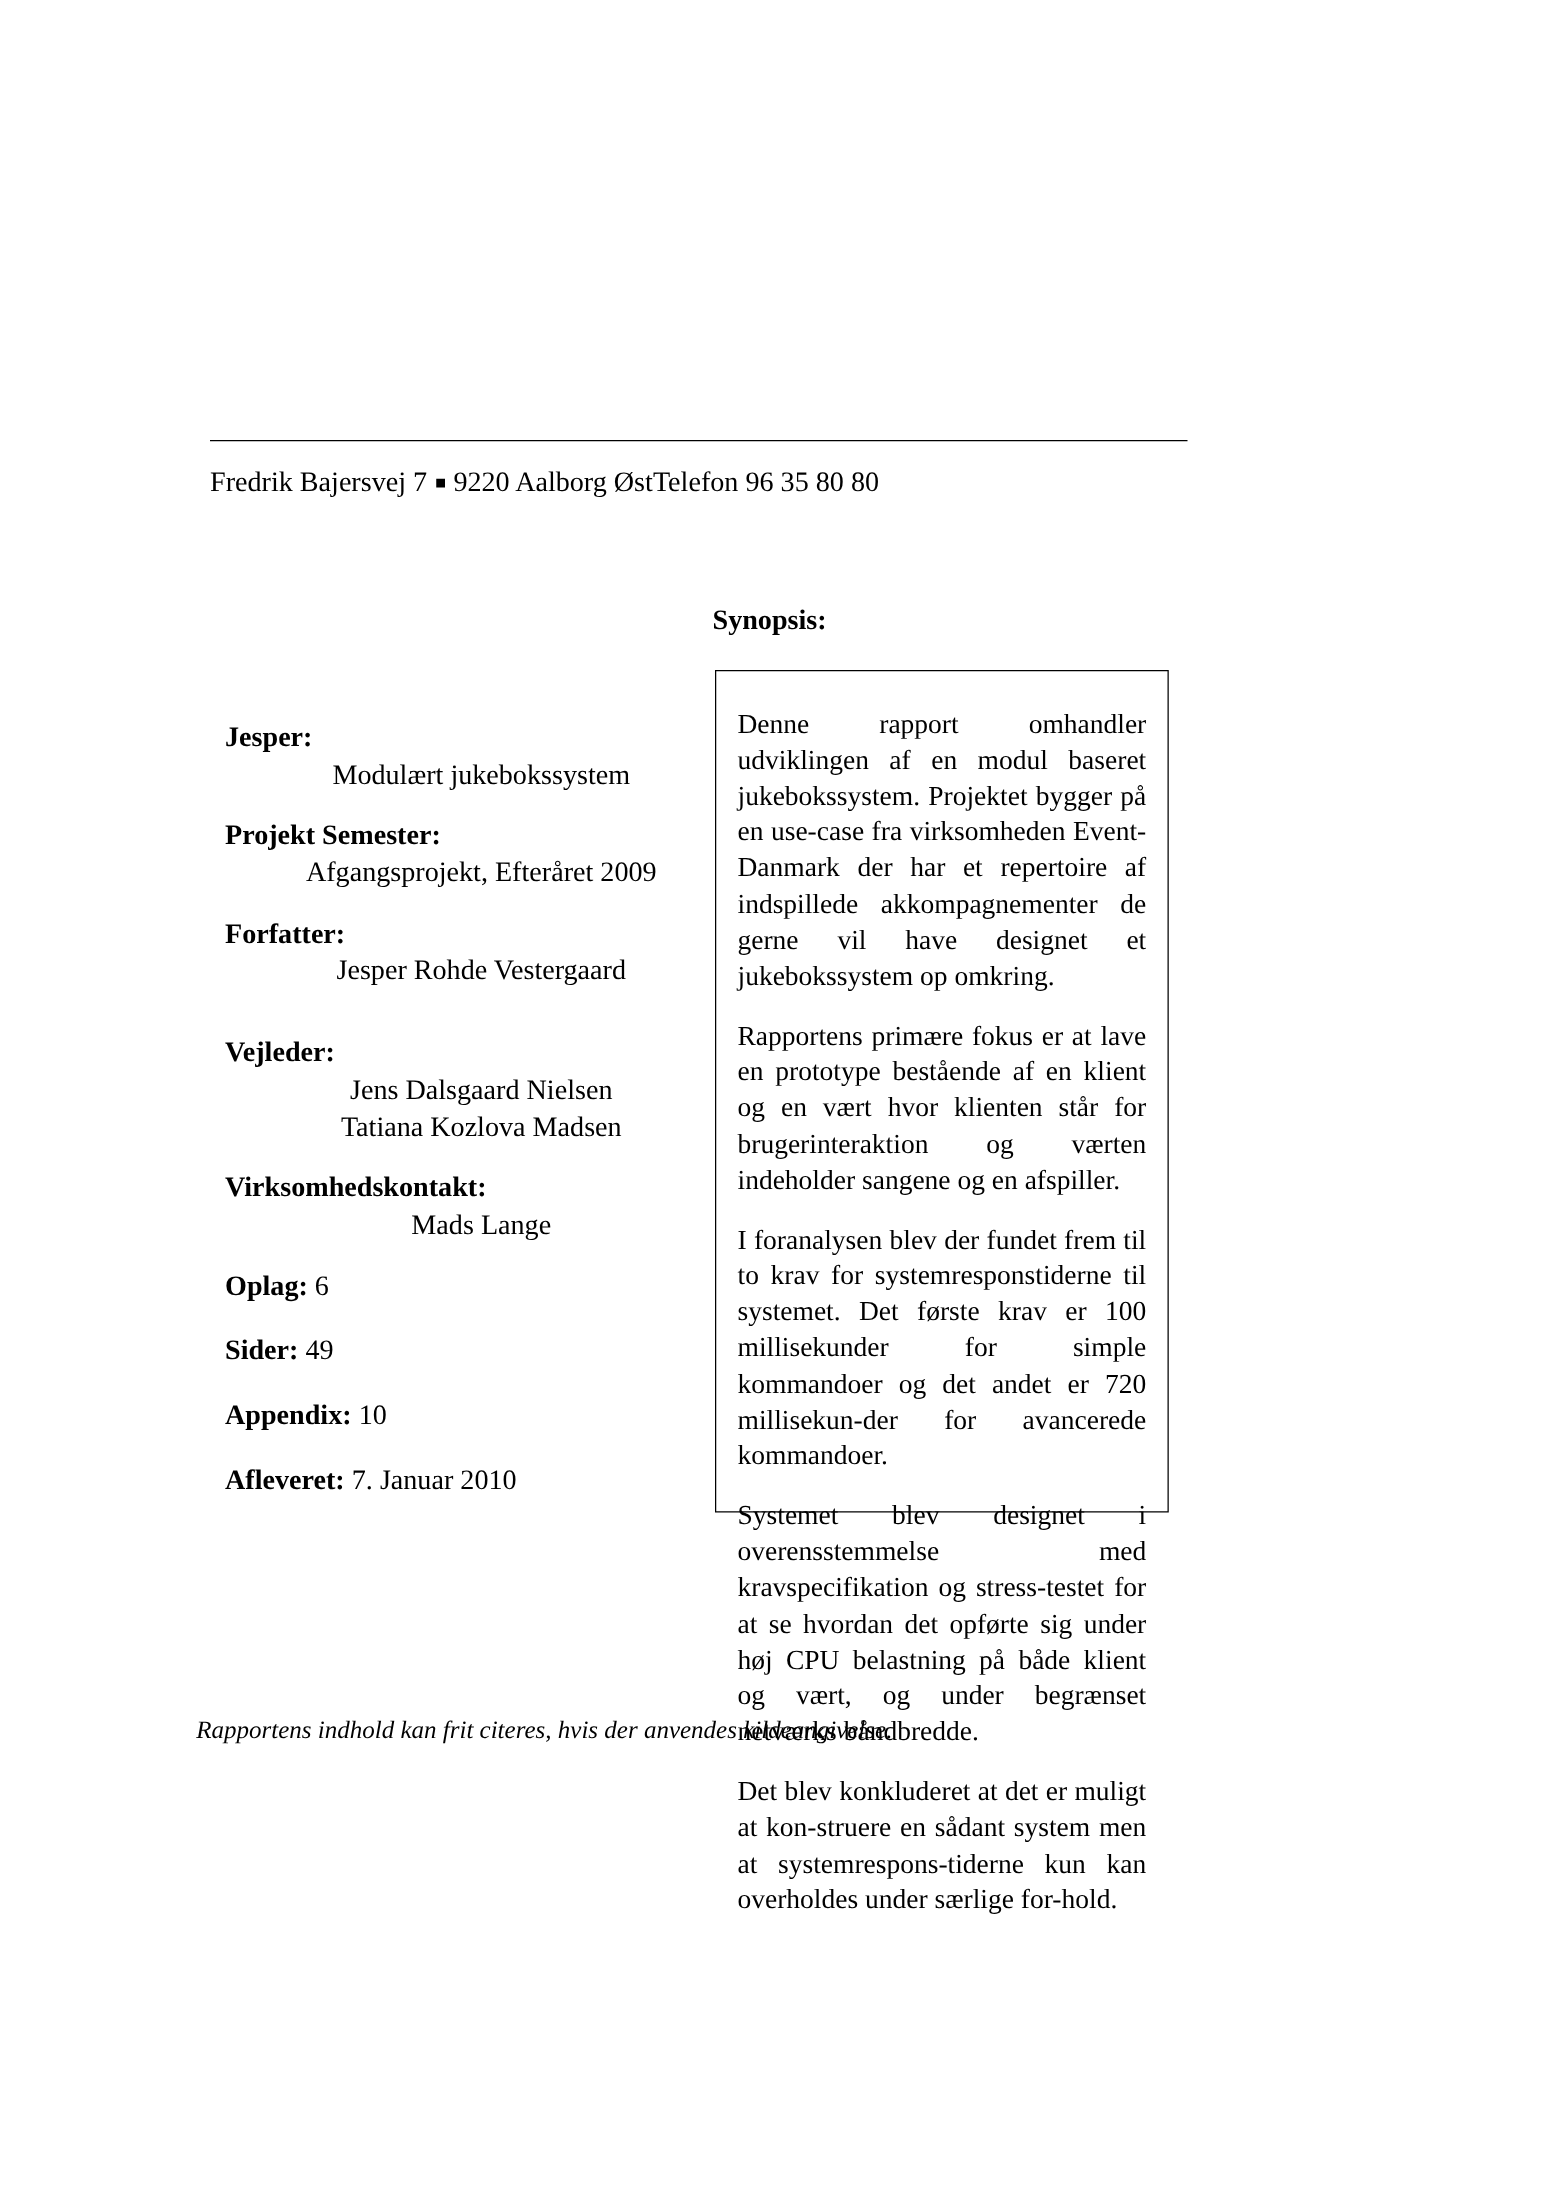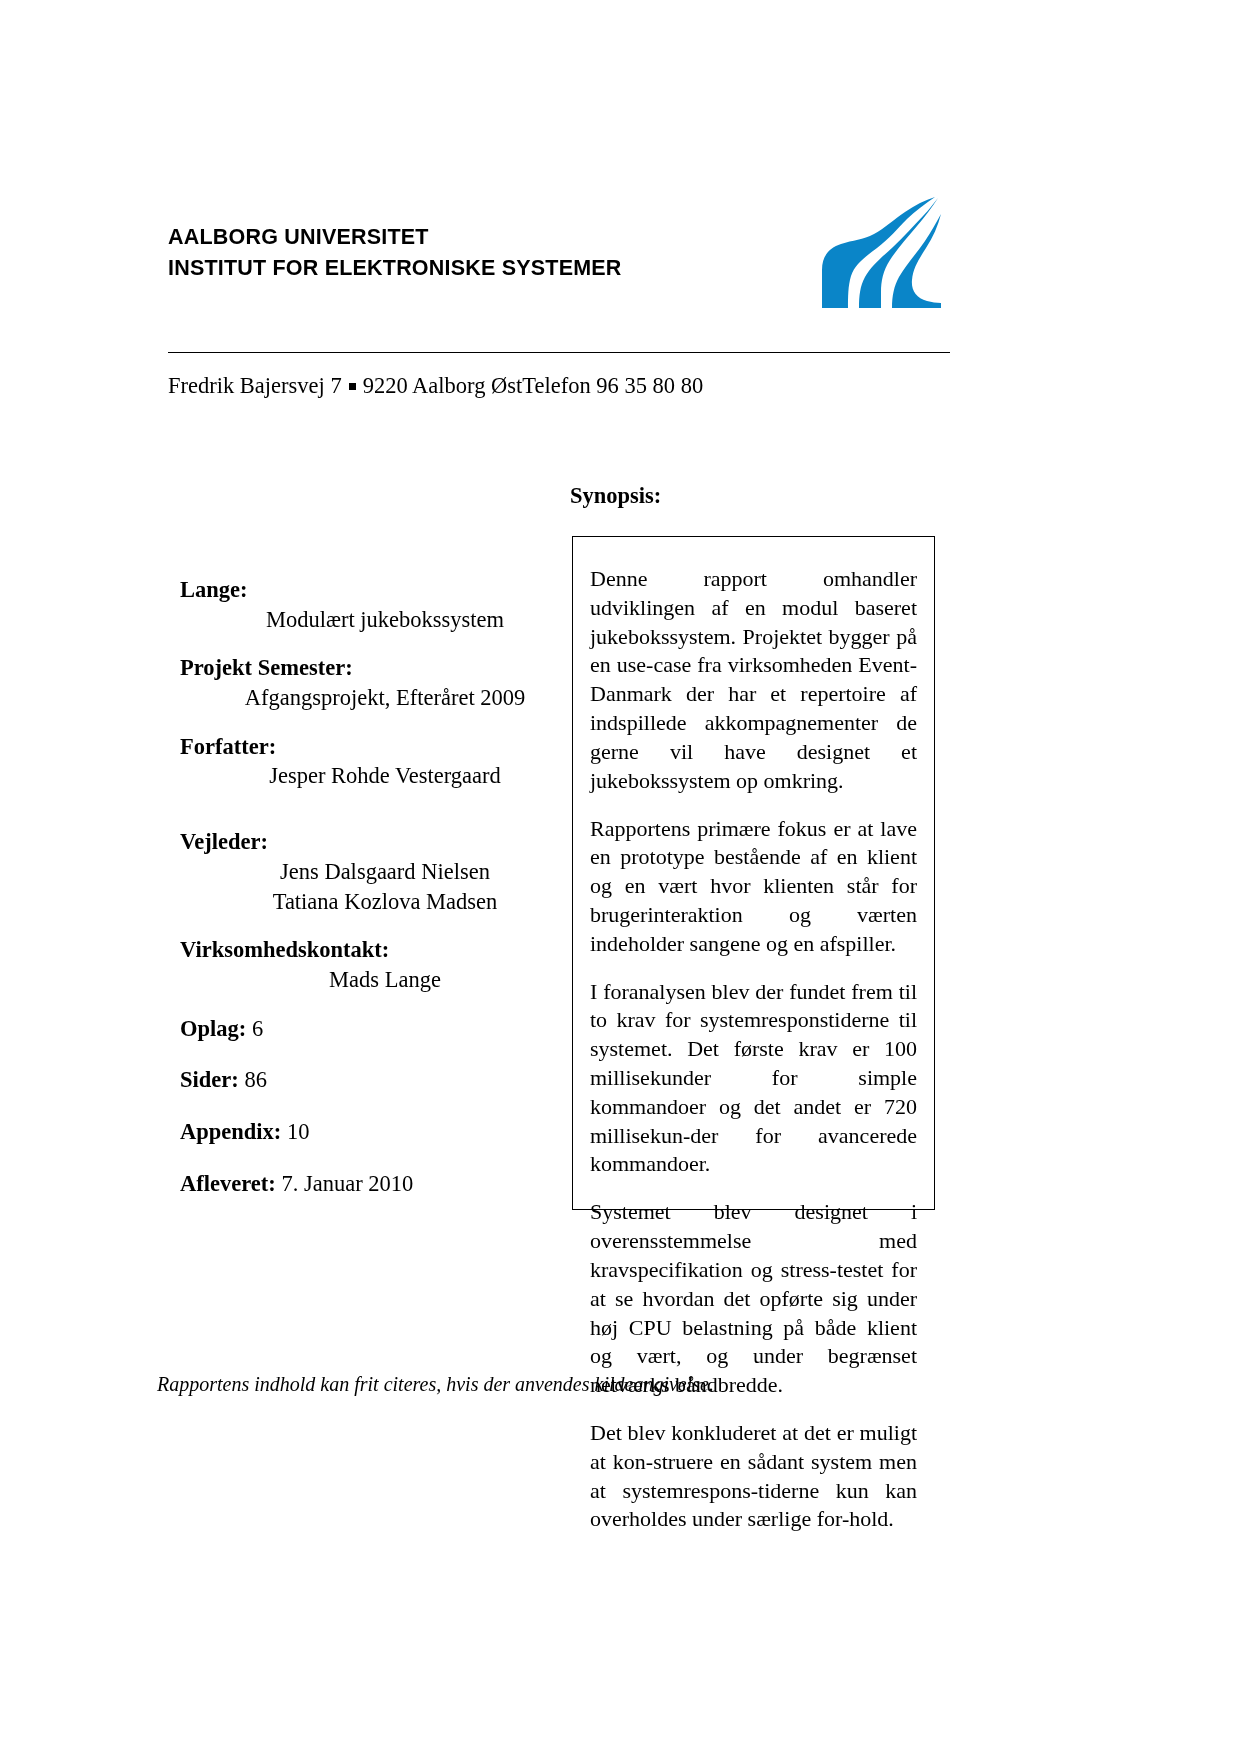--- a/index.html
+++ b/index.html
@@ -147,50 +147,34 @@
     font-size: 20px;
     font-style: italic;
     line-height: 1.3;
   }
 </style>
 </head>
 <body>
 
 <div class="page">
 
-  <div class="letterhead">
-    <div class="lh-inner">
-      <div class="org-block">
-        <div>AALBORG UNIVERSITET</div>
-        <div>INSTITUT FOR ELEKTRONISKE SYSTEMER</div>
-      </div>
-      <div class="logo-wrap">
-        <svg width="125" height="112" viewBox="0 0 125 112" xmlns="http://www.w3.org/2000/svg" aria-hidden="true">
-
-          <path fill="#0a85c8" d="M3 112 L3 74 C3 60 10 52 22 48 C34 44 44 44 55 38 C66 32 74 24 86 16 C96 9 106 4 116 1 C106 8 96 15 88 23 C78 33 70 43 58 52 C46 61 36 68 32 80 C29 90 29 101 29 112 Z"></path>
-          <path fill="#0a85c8" d="M40 112 C40 100 41 90 46 81 C52 70 62 62 74 51 C85 41 94 30 104 20 C110 14 114 8 119 2 C113 11 106 21 98 30 C88 42 78 53 71 64 C64 75 62 85 62 96 L62 112 Z"></path>
-          <path fill="#0a85c8" d="M73 112 C73 100 75 90 80 81 C87 69 97 58 106 45 C112 36 117 27 122 18 C119 30 114 41 107 52 C100 63 94 72 93 84 C92 94 97 102 108 105 C113 106 117 107 122 107 L122 112 Z"></path>
-        </svg>
-      </div>
-    </div>
-  </div>
 
   <div class="rule"></div>
 
   <div class="addressline">
     <div class="addr-left">
       <span>Fredrik Bajersvej 7</span><span class="sq-bullet"></span><span>9220 Aalborg Øst</span>
     </div>
     <div class="addr-right">Telefon 96 35 80 80</div>
   </div>
 
   <div class="meta">
 
     <div class="meta-group">
-      <div class="meta-label">Lange:</div>
+      <div class="meta-label">Jesper:</div>
       <div class="meta-value">Modulært jukebokssystem</div>
     </div>
 
     <div class="meta-group">
       <div class="meta-label">Projekt Semester:</div>
       <div class="meta-value">Afgangsprojekt, Efteråret 2009</div>
     </div>
 
     <div class="meta-group">
       <div class="meta-label">Forfatter:</div>
@@ -208,21 +192,21 @@
       <div class="meta-value">Mads Lange</div>
     </div>
 
     <div class="meta-inline">
       <span class="k">Oplag:</span>
       <span class="v">6</span>
     </div>
 
     <div class="meta-inline">
       <span class="k">Sider:</span>
-      <span class="v">86</span>
+      <span class="v">49</span>
     </div>
 
     <div class="meta-inline">
       <span class="k">Appendix:</span>
       <span class="v">10</span>
     </div>
 
     <div class="meta-inline">
       <span class="k">Afleveret:</span>
       <span class="v">7. Januar 2010</span>

